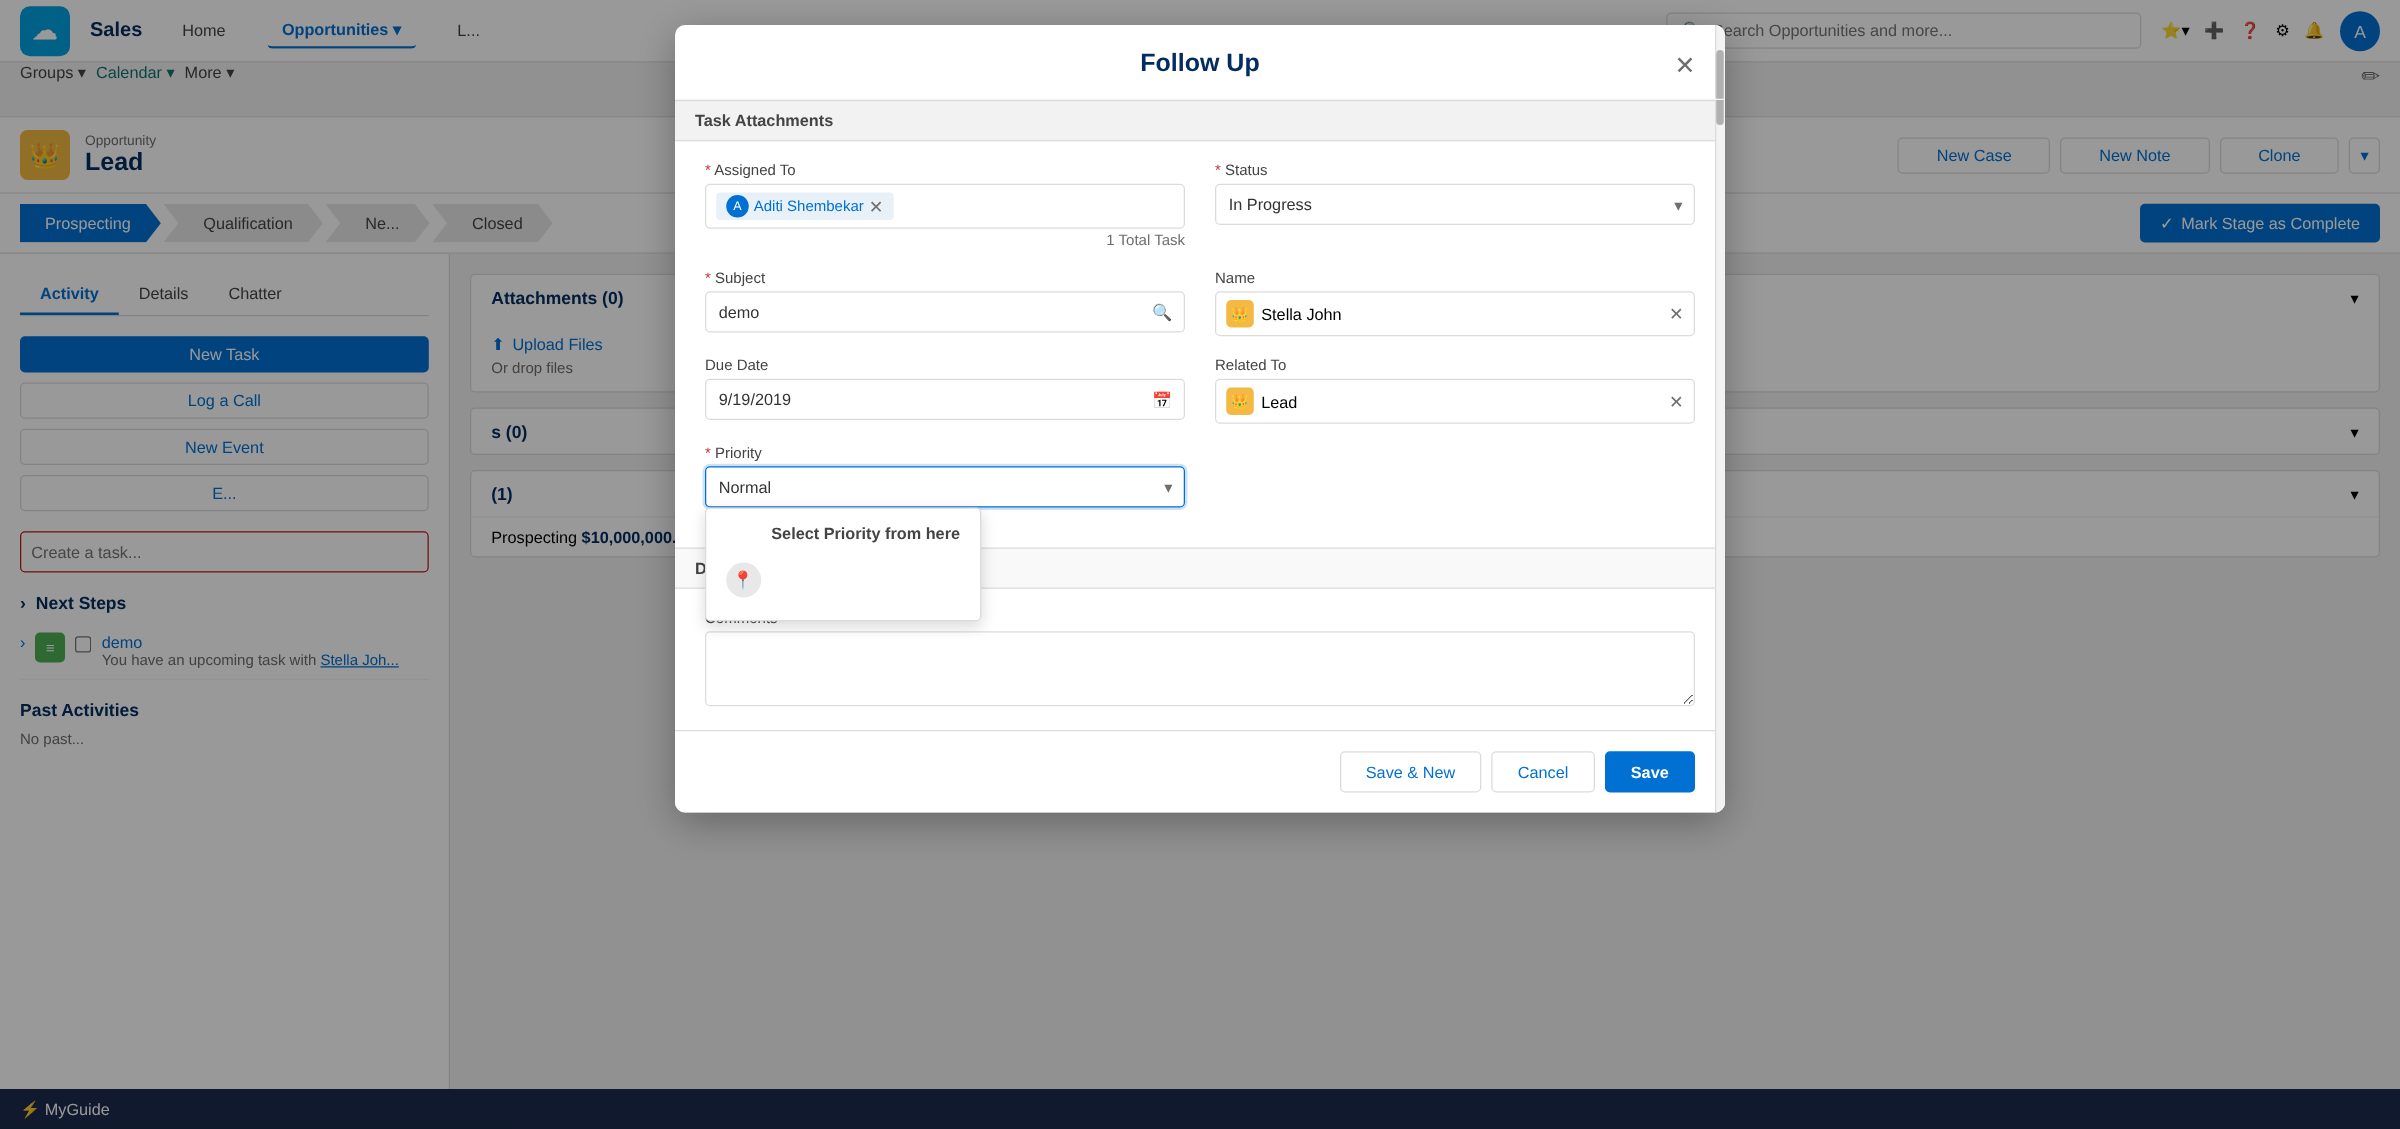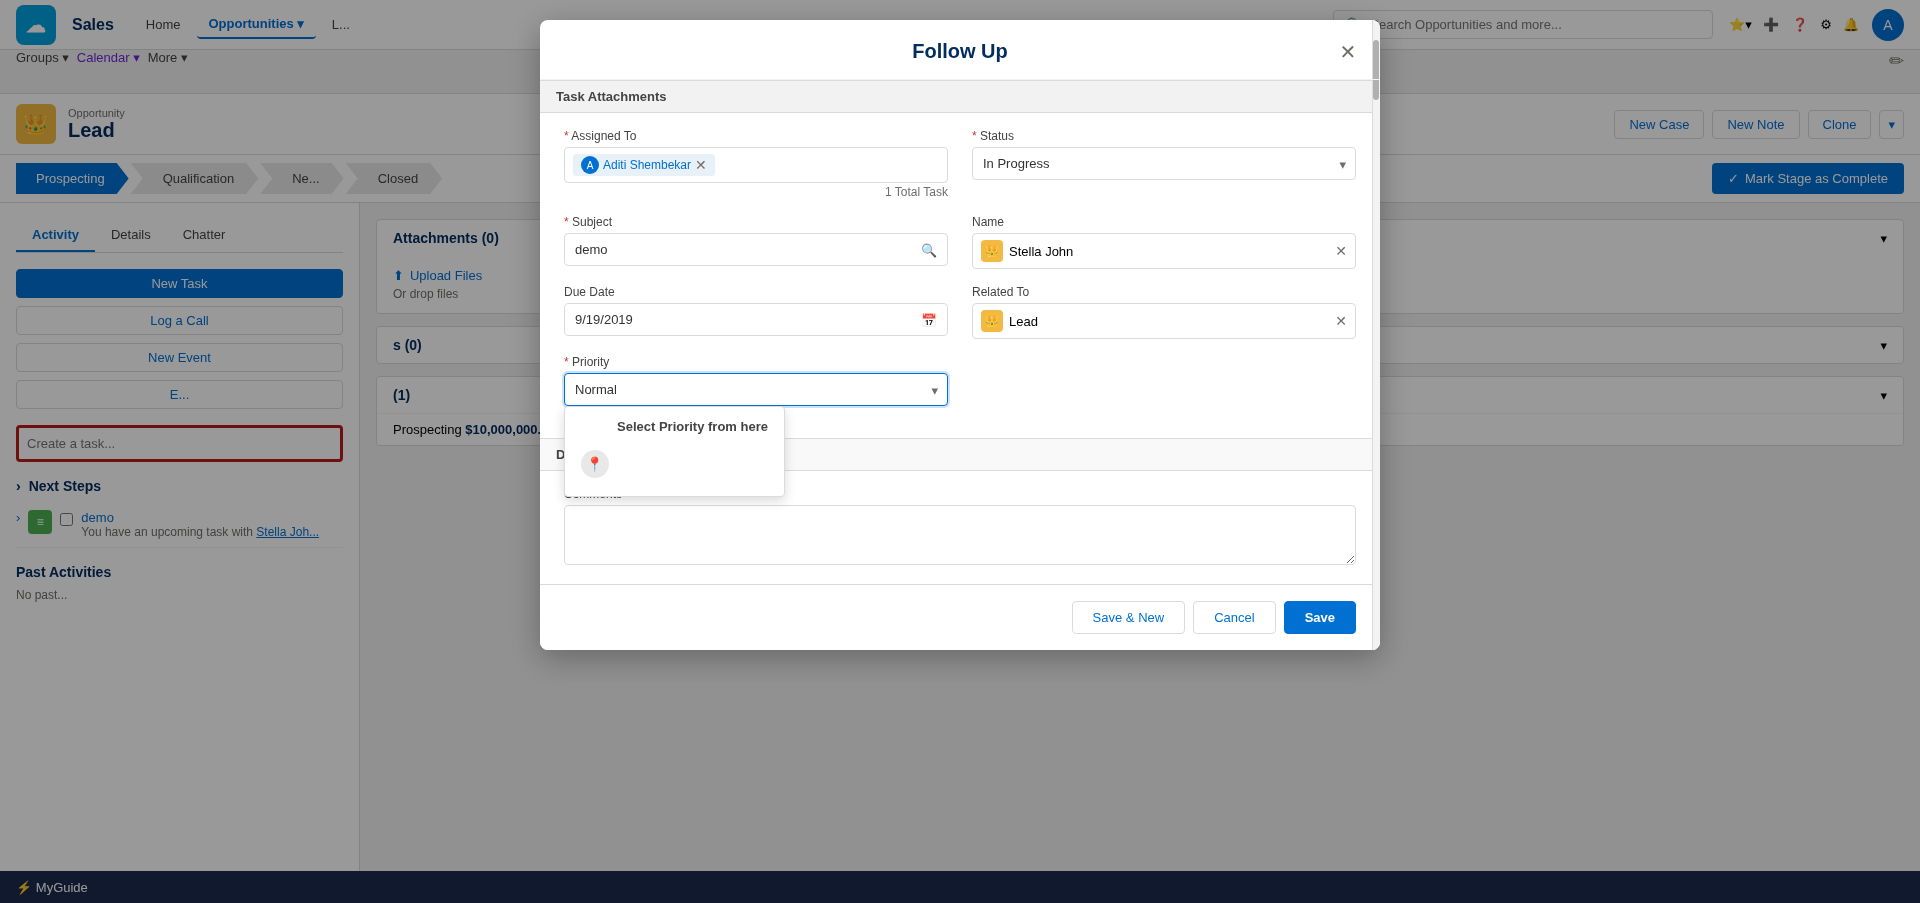--- a/index.html
+++ b/index.html
@@ -18,21 +18,21 @@
       z-index: 1;
     }
     .salesforce-logo {
       width: 40px; height: 40px;
       background: #00a1e0;
       border-radius: 8px;
       display: flex; align-items: center; justify-content: center;
       color: white; font-size: 20px; font-weight: bold;
     }
     .app-name { font-size: 16px; font-weight: 600; color: #032d60; margin-right: 4px; }
-    .nav-links { display: flex; gap: 4px; flex: 1; }
+    .nav-links { display: flex; gap: 21px; flex: 1; }
     .nav-link {
       padding: 6px 12px; border-radius: 4px; cursor: pointer;
       font-size: 13px; color: #444;
       display: flex; align-items: center; gap: 4px;
     }
     .nav-link.active { border-bottom: 2px solid #0070d2; color: #0070d2; font-weight: 700; }
     .search-bar {
       display: flex; align-items: center;
       border: 1px solid #dddbda; border-radius: 4px;
       padding: 6px 12px; gap: 8px; width: 380px;
@@ -64,21 +64,21 @@
       width: 40px; height: 40px;
       background: #f4b942;
       border-radius: 6px;
       display: flex; align-items: center; justify-content: center;
       color: white; font-size: 20px;
     }
     .opp-label { font-size: 11px; color: #706e6b; }
     .opp-name { font-size: 20px; font-weight: 600; color: #032d60; }
     .opp-actions { margin-left: auto; display: flex; gap: 8px; }
     .opp-action-btn {
-      padding: 6px 14px; border-radius: 4px; cursor: pointer;
+      padding: 6px 30px; border-radius: 4px; cursor: pointer;
       border: 1px solid #dddbda; background: white;
       font-size: 13px; color: #0070d2;
     }
     .opp-action-btn.dropdown-arrow { padding: 6px 8px; }
 
     
     .stage-bar {
       background: white;
       padding: 8px 16px;
       display: flex; align-items: center; gap: 0;
@@ -117,21 +117,21 @@
       border-right: 1px solid #dddbda;
       overflow-y: auto;
       padding: 16px;
     }
     .tabs { display: flex; gap: 0; border-bottom: 1px solid #dddbda; margin-bottom: 16px; }
     .tab { padding: 8px 16px; cursor: pointer; font-size: 13px; color: #444; }
     .tab.active { color: #0070d2; border-bottom: 2px solid #0070d2; font-weight: 600; }
     .task-btns { display: flex; gap: 8px; margin-bottom: 16px; flex-direction: column; }
     .task-btn { padding: 6px 14px; border-radius: 4px; border: 1px solid #dddbda; background: white; cursor: pointer; font-size: 13px; color: #0070d2; }
     .task-btn.primary { background: #0070d2; color: white; border-color: #0070d2; }
-    .task-input { width: 100%; padding: 8px; border: 3px solid #b91c1c; border-radius: 4px; font-size: 13px; color: #888; }
+    .task-input { width: 100%; padding: 8px; border: 1px solid #b91c1c; border-radius: 4px; font-size: 13px; color: #888; }
     .section-title { font-size: 14px; font-weight: 600; color: #032d60; margin: 16px 0 8px; display: flex; align-items: center; gap: 8px; }
     .next-steps-item { display: flex; gap: 8px; align-items: flex-start; padding: 8px 0; border-bottom: 1px solid #f3f3f3; }
     .ns-icon { width: 24px; height: 24px; background: #4caf50; border-radius: 4px; display: flex; align-items: center; justify-content: center; color: white; font-size: 12px; flex-shrink: 0; }
     .ns-text a { color: #0070d2; text-decoration: none; }
     .ns-subtext { font-size: 12px; color: #706e6b; }
     .ns-subtext a { color: #0070d2; }
     .right-panel { flex: 1; background: #f3f2f2; padding: 16px; overflow-y: auto; }
     .panel-section { background: white; border-radius: 4px; margin-bottom: 12px; border: 1px solid #dddbda; }
     .panel-header { display: flex; align-items: center; justify-content: space-between; padding: 10px 16px; cursor: pointer; }
     .panel-header-title { font-size: 14px; font-weight: 600; color: #032d60; }
@@ -276,21 +276,21 @@
       <span>➕</span>
       <span>❓</span>
       <span>⚙</span>
       <span>🔔</span>
       <span style="width:32px;height:32px;border-radius:50%;background:#0070d2;display:flex;align-items:center;justify-content:center;color:white;font-size:14px;">A</span>
     </div>
   </div>
 
   <div class="sub-nav">
     <span style="font-size:13px;color:#444;">Groups ▾</span>
-    <span style="font-size:13px;color:#6d28d9;">Calendar ▾</span>
+    <span style="font-size:13px;color:#0f766e;">Calendar ▾</span>
     <span style="font-size:13px;color:#444;">More ▾</span>
     <div class="sub-nav-spacer"></div>
     <span style="font-size:18px;color:#706e6b;">✏</span>
   </div>
 
   <div class="opp-header">
     <div class="opp-icon">👑</div>
     <div>
       <div class="opp-label">Opportunity</div>
       <div class="opp-name">Lead</div>

